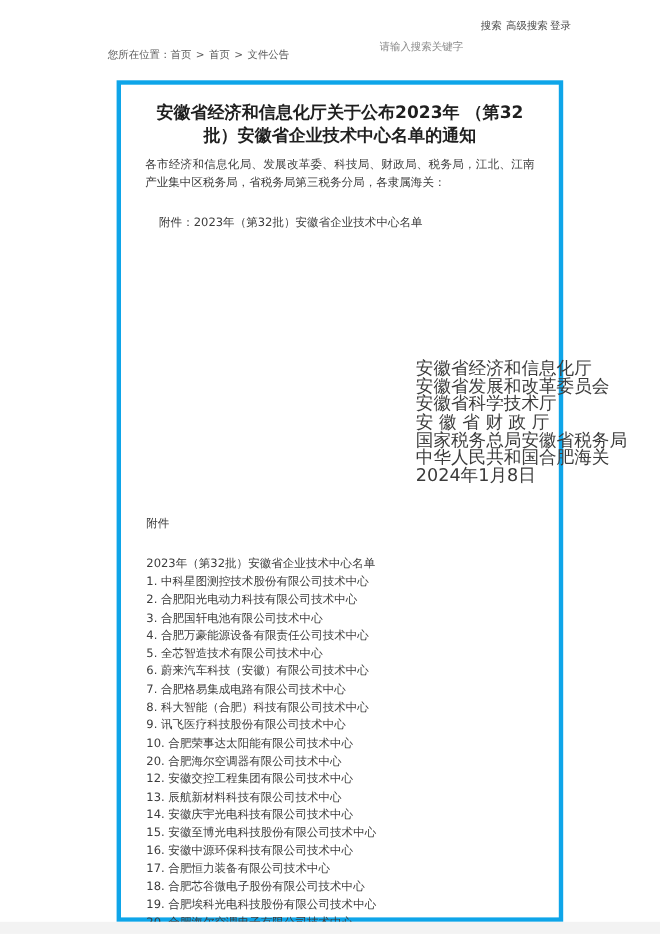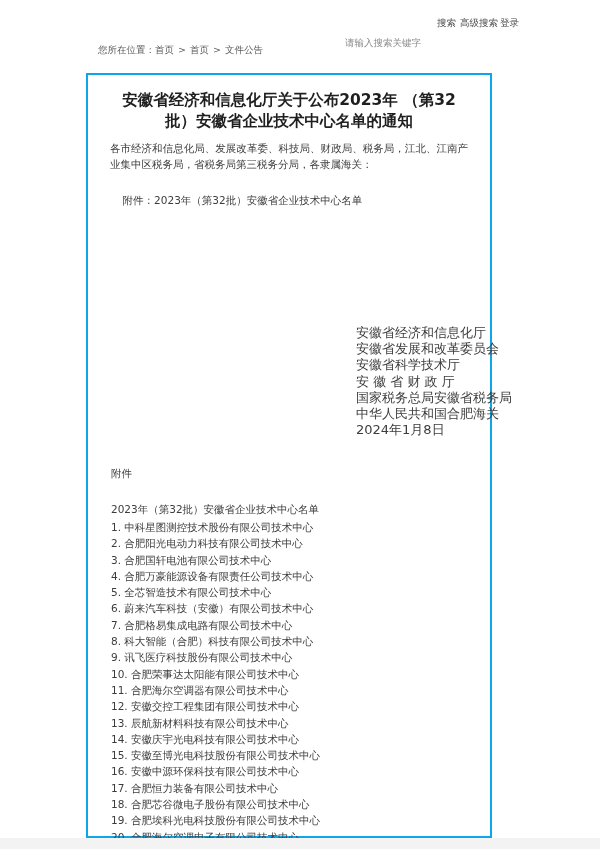--- a/index.html
+++ b/index.html
@@ -29,42 +29,42 @@
   
   .breadcrumb {
     position:absolute; top:44px; left:98px; font-size:9.5px; color:#5a5a5a;
     white-space:nowrap;
   }
   .breadcrumb a { color:#5a5a5a; text-decoration:none; cursor:pointer; }
   .breadcrumb .sep { margin:0 4px; color:#5a5a5a; }
   .breadcrumb .crumb:last-child .sep { display:none; }
   
   .panel {
-    position:absolute; left:86px; top:73px; width:406px; height:765px;
-    background:#ffffff; border:2px solid #0ea5e9;
+    position:absolute; left:106px; top:73px; width:406px; height:765px;
+    background:#ffffff; border:4px solid #0ea5e9;
   }
   .notice-title {
     margin:15px 21px 0 21px;
     text-align:center;
     font-size:15.5px; font-weight:bold; color:#1f1f1f; line-height:21px;
   }
   .doc-body {
     margin:9px 22px 0 22px;
     font-size:10.5px; line-height:15.5px; color:#3c3c3c;
     text-align:justify;
   }
   .doc-body p.indent { text-indent:2em; }
   .attachment-line {
     margin:21px 22px 0 22px;
     font-size:10.5px; line-height:15.5px; color:#3c3c3c;
     text-indent:1.2em;
   }
   .signature-block {
     position:absolute; left:268px; top:250px;
-    font-size:13px; line-height:16.2px; color:#3c3c3c;
+    font-size:16px; line-height:16.2px; color:#3c3c3c;
     white-space:nowrap;
   }
   .appendix-label {
     position:absolute; left:23px; top:392px;
     font-size:10.5px; color:#3c3c3c;font-family:Liberation Mono, monospace;
   }
   .list-title {
     position:absolute; left:23px; top:428px;
     font-size:10.5px; color:#3c3c3c;
   }
@@ -123,21 +123,21 @@
   <div>1. 中科星图测控技术股份有限公司技术中心</div>
       <div>2. 合肥阳光电动力科技有限公司技术中心</div>
       <div>3. 合肥国轩电池有限公司技术中心</div>
       <div>4. 合肥万豪能源设备有限责任公司技术中心</div>
       <div>5. 全芯智造技术有限公司技术中心</div>
       <div>6. 蔚来汽车科技（安徽）有限公司技术中心</div>
       <div>7. 合肥格易集成电路有限公司技术中心</div>
       <div>8. 科大智能（合肥）科技有限公司技术中心</div>
       <div>9. 讯飞医疗科技股份有限公司技术中心</div>
       <div>10. 合肥荣事达太阳能有限公司技术中心</div>
-      <div>11. 合肥海尔空调器有限公司技术中心</div>
+      <div>20. 合肥海尔空调器有限公司技术中心</div>
       <div>12. 安徽交控工程集团有限公司技术中心</div>
       <div>13. 辰航新材料科技有限公司技术中心</div>
       <div>14. 安徽庆宇光电科技有限公司技术中心</div>
       <div>15. 安徽至博光电科技股份有限公司技术中心</div>
       <div>16. 安徽中源环保科技有限公司技术中心</div>
       <div>17. 合肥恒力装备有限公司技术中心</div>
       <div>18. 合肥芯谷微电子股份有限公司技术中心</div>
       <div>19. 合肥埃科光电科技股份有限公司技术中心</div>
       <div>20. 合肥海尔空调电子有限公司技术中心</div>
     </div>

